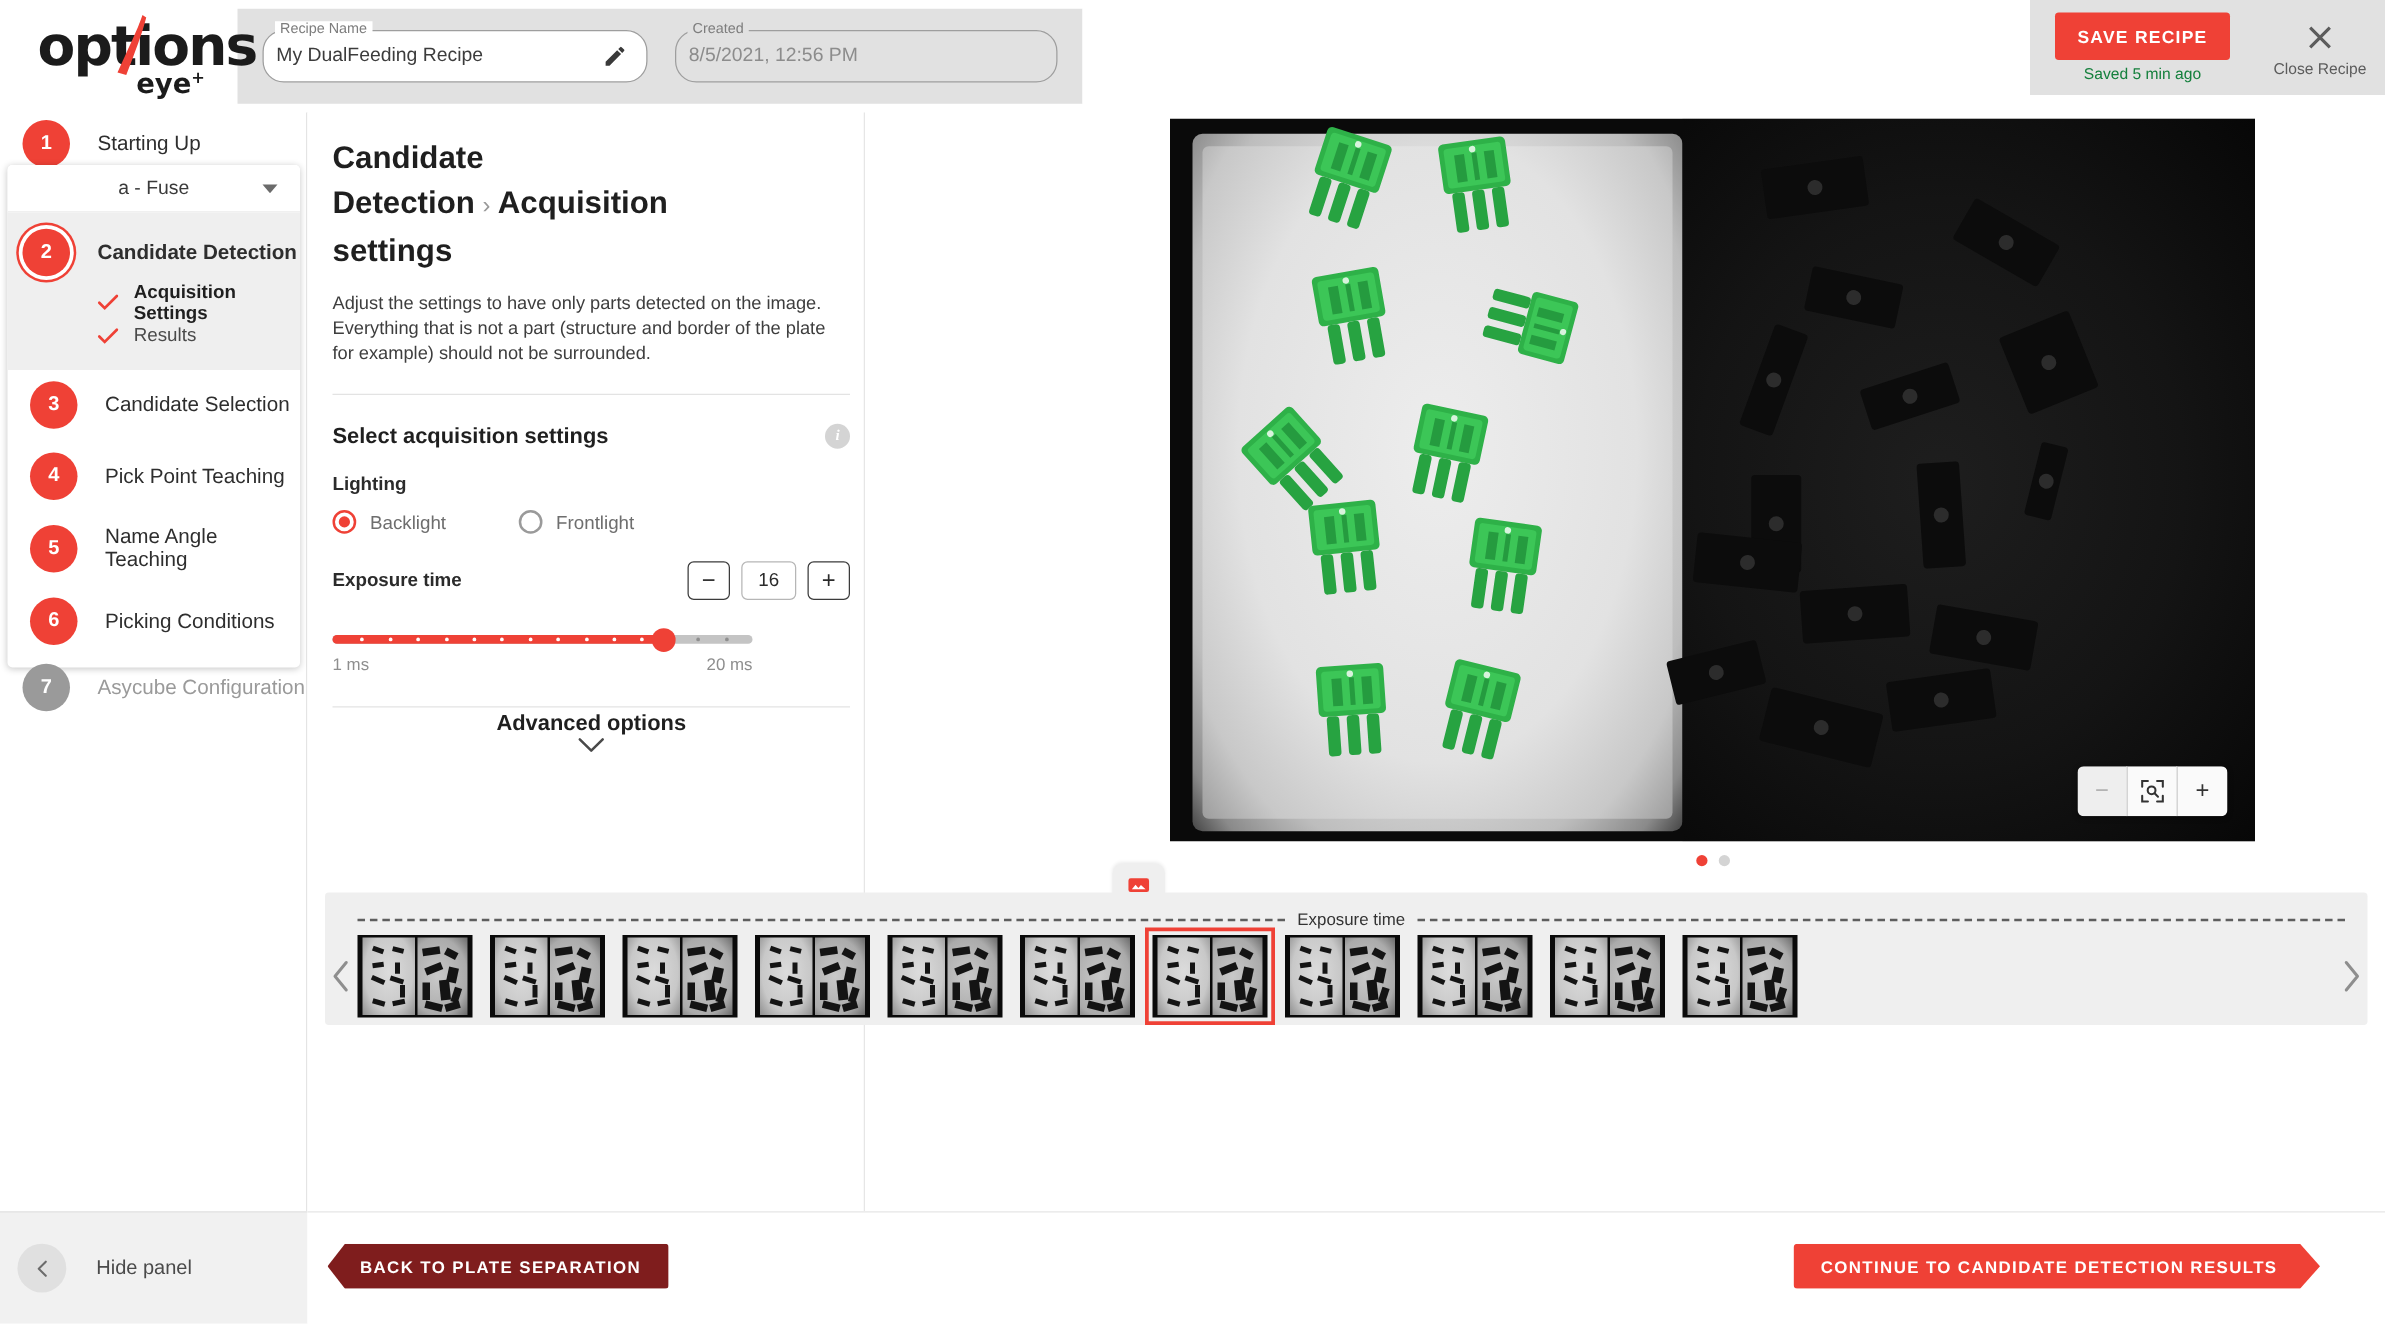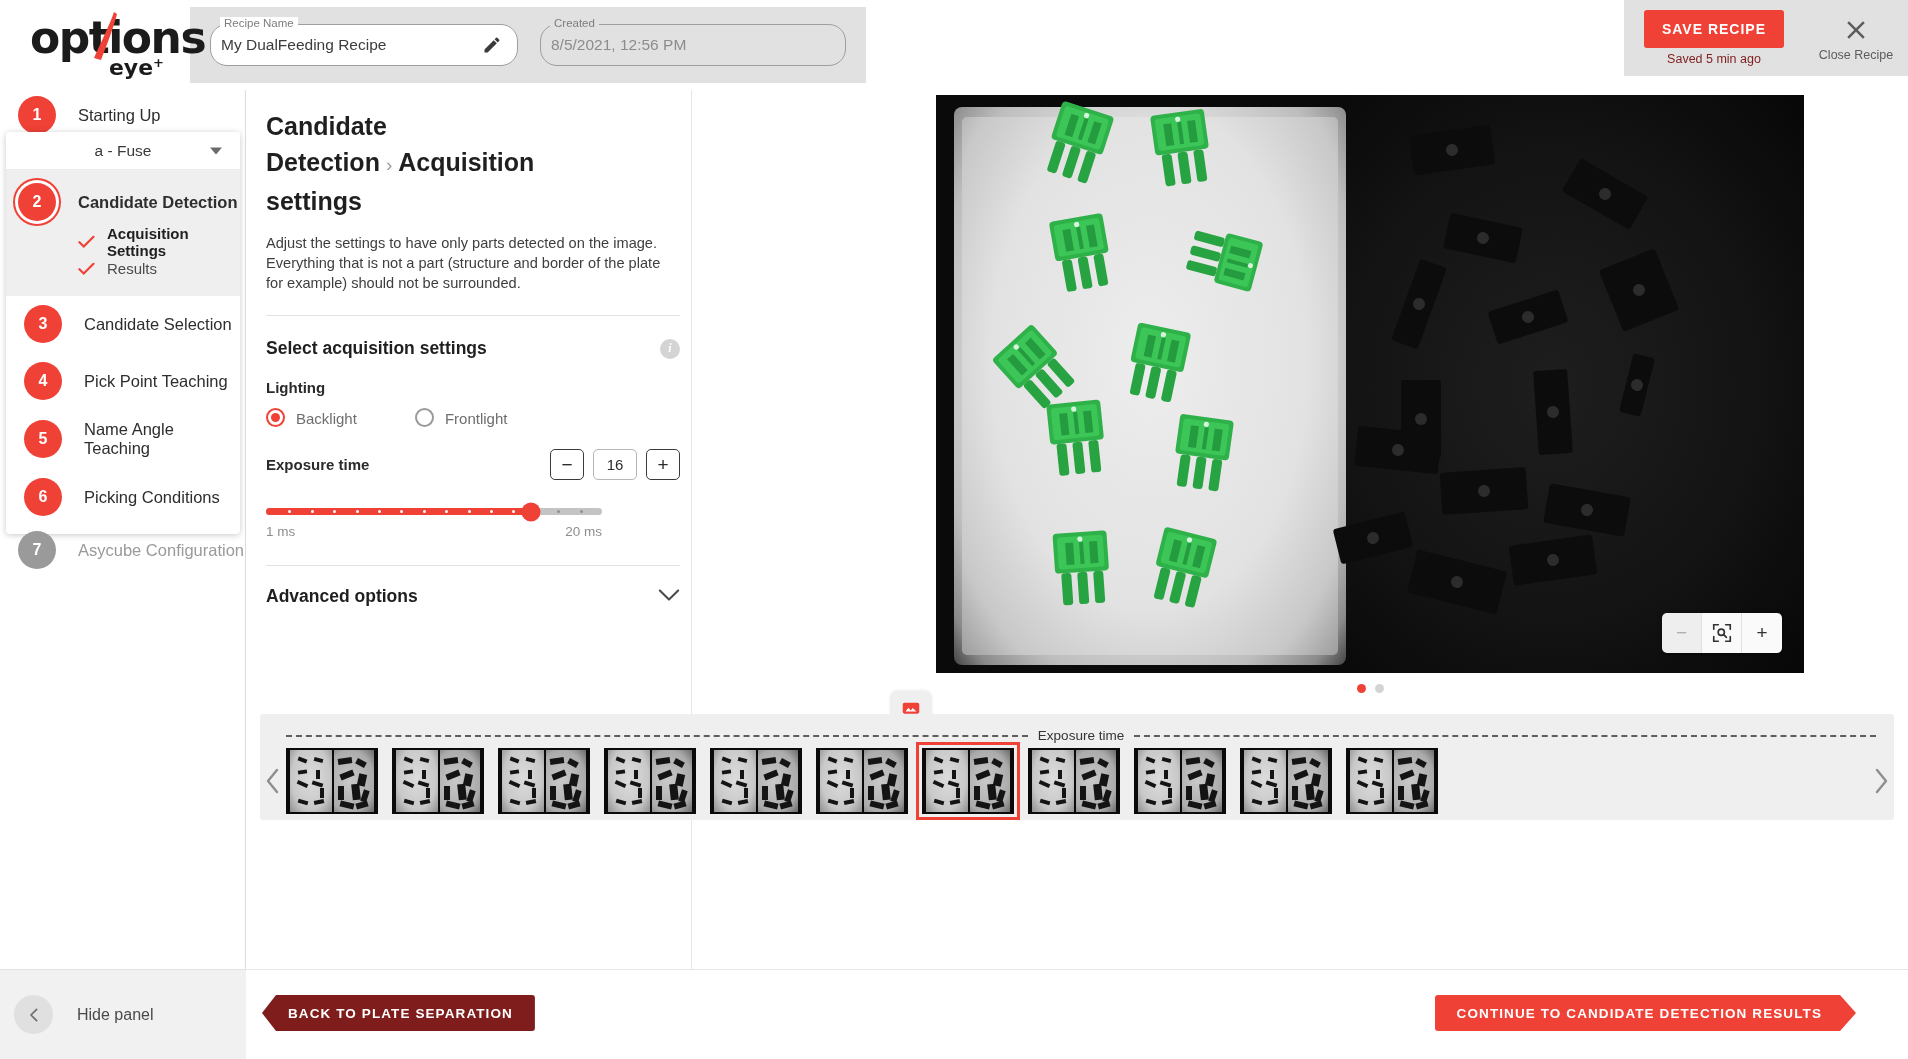--- a/index.html
+++ b/index.html
@@ -69,21 +69,21 @@
   .save-block {
     background:#e1e1e1; width:180px; height:76px; margin-top:0;
     display:flex; flex-direction:column; align-items:center; justify-content:center;
     gap:4px;
   }
   .save-btn {
     background:#ef4136; color:#fff; border:none; border-radius:3px;
     font-size:14px; font-weight:700; letter-spacing:1px; padding:11px 18px;
     cursor:pointer; font-family:"Liberation Sans", sans-serif;
   }
-  .saved-note { font-size:12.5px; color:#7f1d1d; }
+  .saved-note { font-size:12.5px; color:#15803d; }
   .close-block {
     background:#e1e1e1; width:104px; height:76px;
     display:flex; flex-direction:column; align-items:center; justify-content:center;
     gap:3px; cursor:pointer;
   }
   .close-x { width:30px; height:30px; }
   .close-label { font-size:12.5px; color:#5c5c5c; }
 
   
   .sidebar {
@@ -216,21 +216,21 @@
     width:19px; height:19px; border-radius:50%; background:#ef4136; cursor:grab;
   }
   .slider-minmax {
     display:flex; justify-content:space-between; margin-top:9px; width:336px;
     font-size:13.5px; color:#8e8e8e;
   }
 
   .hr2 { height:1px; background:#e3e3e3; margin-top:26px; width:414px; }
   .adv-row {
     display:flex; align-items:center; justify-content:space-between;
-    width:414px; margin-top:20px; cursor:pointer;
+    width:414px; margin-top:2px; cursor:pointer;flex-direction:column;
   }
   .adv-title { font-size:17.5px; font-weight:700; color:#1f1f1f; }
 
   .col-divider { position:absolute; left:445px; top:0; width:1px; height:879px; background:#e6e6e6; }
 
   
   .viewer {
     position:absolute; left:690px; top:5px; width:868px; height:578px;
     background:#0a0a0a; overflow:hidden;
   }

